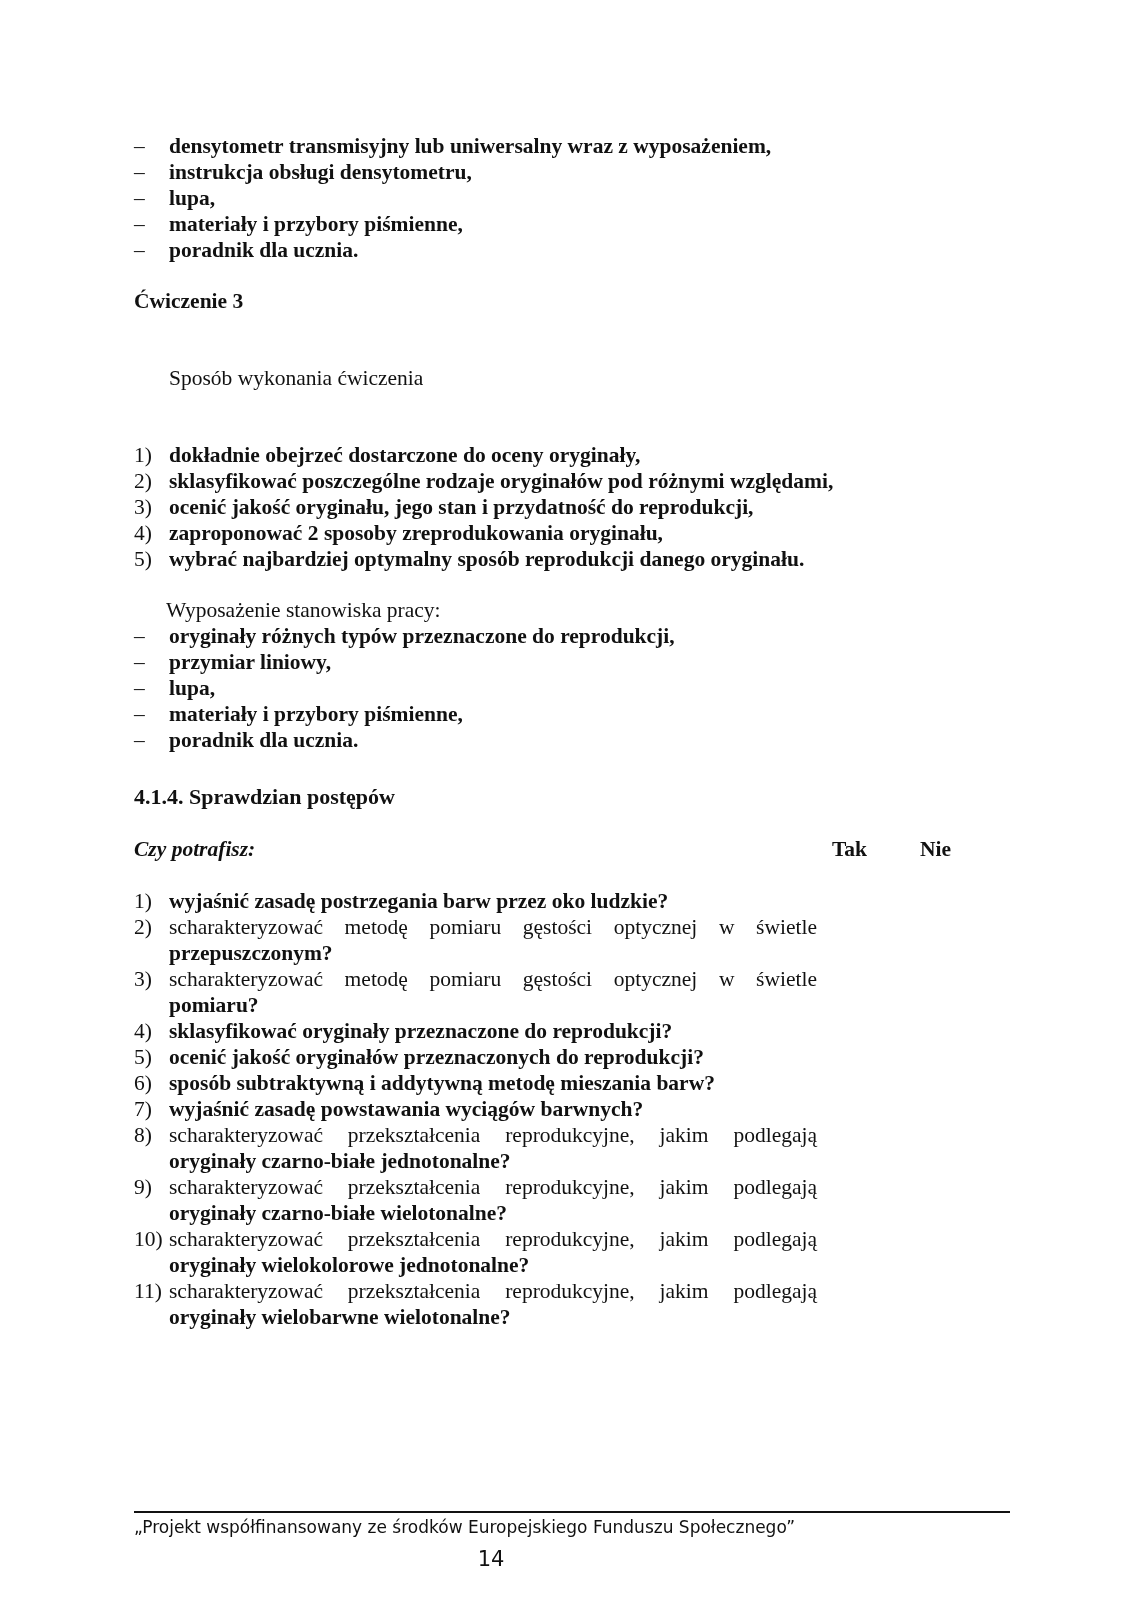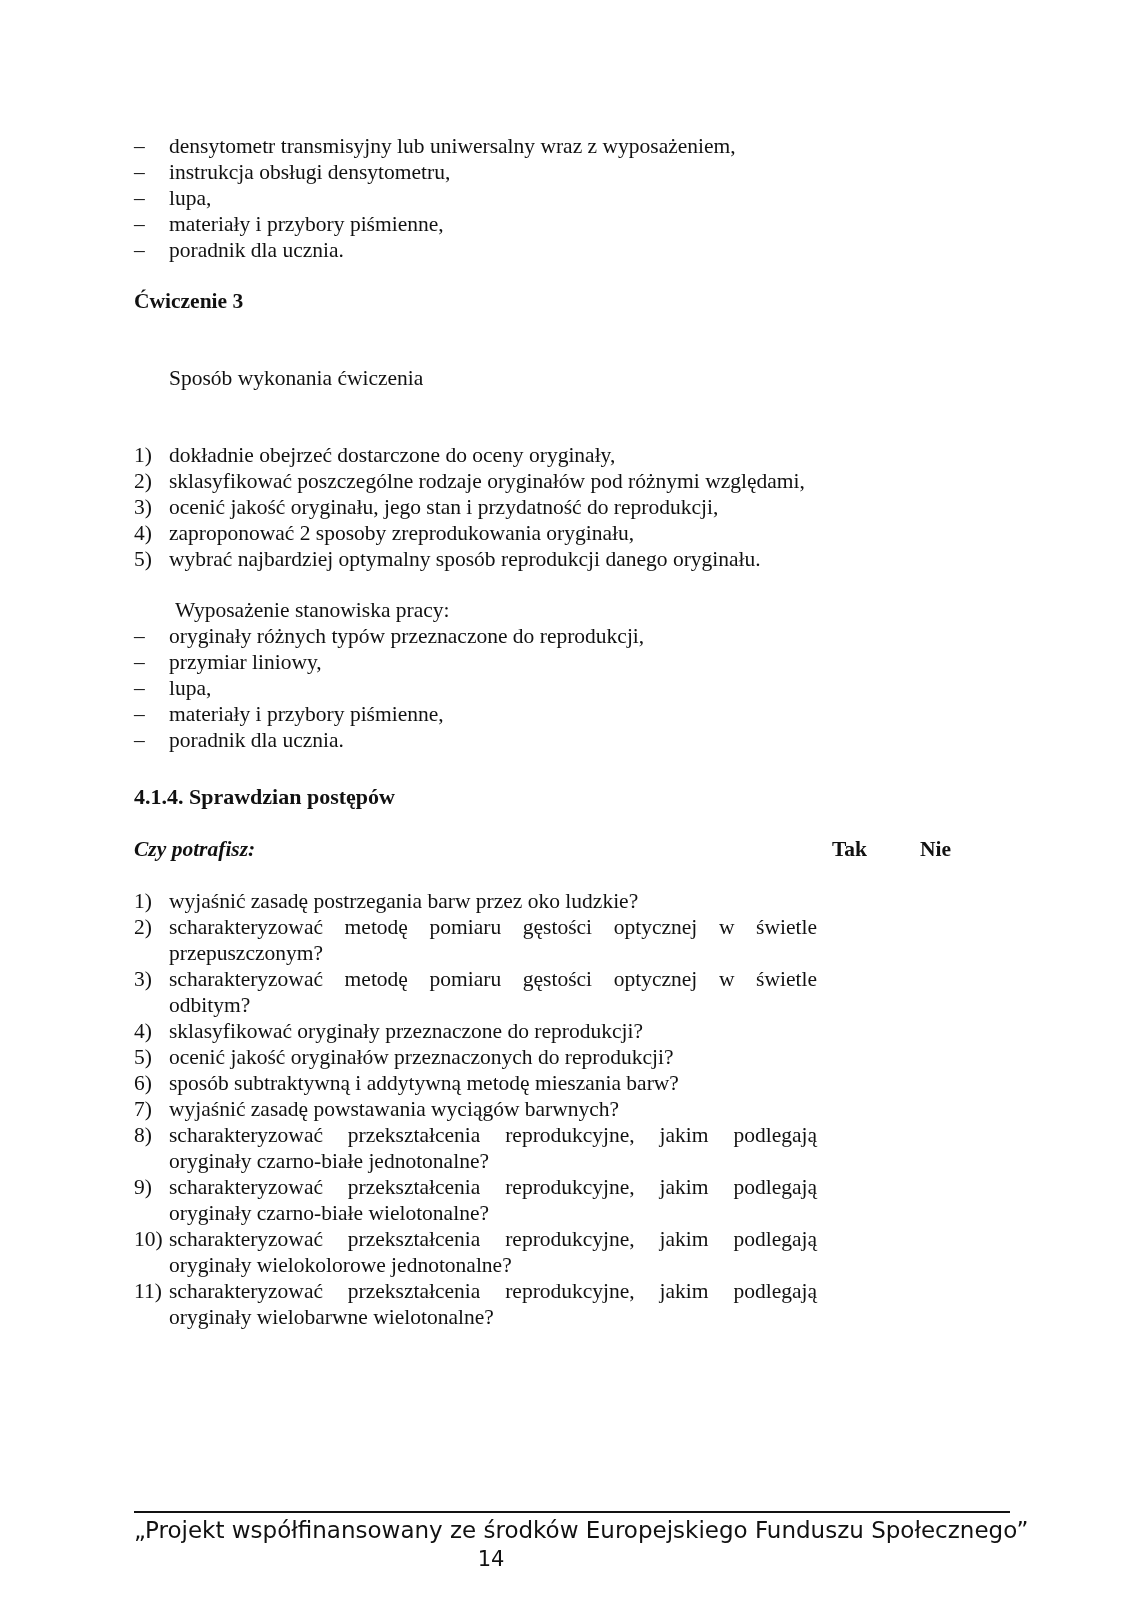--- a/index.html
+++ b/index.html
@@ -1,25 +1,25 @@
 <!DOCTYPE html>
 <html><head>
 <meta charset="utf-8">
 <style>
   html, body { margin: 0; padding: 0; background: #ffffff; }
   body { width: 1131px; height: 1600px; position: relative; overflow: hidden; color: #111; }
   .page { position: absolute; left: 0; top: 0; width: 1131px; height: 1600px; font-family: "Liberation Serif", serif; font-size: 21.5px; }
   .line { position: absolute; white-space: nowrap; line-height: 26px; }
   .mk { position: absolute; left: 134px; }
-  .tx { position: absolute; left: 169px; }
+  .tx { position: absolute; left: 169px; font-weight: bold; }
   .bold { font-weight: bold; }
   .just { position: absolute; left: 169px; width: 648px; text-align: justify; text-align-last: justify; white-space: normal; }
   .h2 { font-size: 22px; font-weight: bold; }
   .footer-rule { position: absolute; left: 134px; top: 1511px; width: 876px; height: 2px; background: #111; }
-  .footer-text { position: absolute; left: 134px; top: 1517px; font-family: "DejaVu Sans", sans-serif; font-size: 23px; white-space: nowrap; }
+  .footer-text { position: absolute; left: 134px; top: 1517px; font-family: "DejaVu Sans", sans-serif; font-size: 17px; white-space: nowrap; }
   .page-num { position: absolute; left: 0; width: 982px; top: 1547px; text-align: center; font-family: "DejaVu Sans", sans-serif; font-size: 21px; }
 </style>
 </head>
 <body>
 
 <div class="page">
 
   <div>
     <div class="line" style="top:133px;">
       <span class="mk">–</span>
@@ -62,21 +62,21 @@
     <div class="line" style="top:520px;">
       <span class="mk">4)</span>
       <span class="tx">zaproponować 2 sposoby zreprodukowania oryginału,</span>
     </div>
     <div class="line" style="top:546px;">
       <span class="mk">5)</span>
       <span class="tx">wybrać najbardziej optymalny sposób reprodukcji danego oryginału.</span>
     </div>
   </div>
 
-  <div class="line" style="top:597px; left:175px;">Wyposażenie stanowiska pracy:</div>
+  <div class="line" style="top:597px; left:166px;">Wyposażenie stanowiska pracy:</div>
   <div>
     <div class="line" style="top:623px;">
       <span class="mk">–</span>
       <span class="tx">oryginały różnych typów przeznaczone do reprodukcji,</span>
     </div>
     <div class="line" style="top:649px;">
       <span class="mk">–</span>
       <span class="tx">przymiar liniowy,</span>
     </div>
     <div class="line" style="top:675px;">
@@ -112,21 +112,21 @@
     </div>
     <div class="line" style="top:940px;">
       <span class="tx">przepuszczonym?</span>
     </div>
 
     <div class="line" style="top:966px;">
       <span class="mk">3)</span>
       <span class="just">scharakteryzować metodę pomiaru gęstości optycznej w świetle</span>
     </div>
     <div class="line" style="top:992px;">
-      <span class="tx">odbitym?</span>
+      <span class="tx">pomiaru?</span>
     </div>
 
     <div class="line" style="top:1018px;">
       <span class="mk">4)</span>
       <span class="tx">sklasyfikować oryginały przeznaczone do reprodukcji?</span>
     </div>
 
     <div class="line" style="top:1044px;">
       <span class="mk">5)</span>
       <span class="tx">ocenić jakość oryginałów przeznaczonych do reprodukcji?</span>

